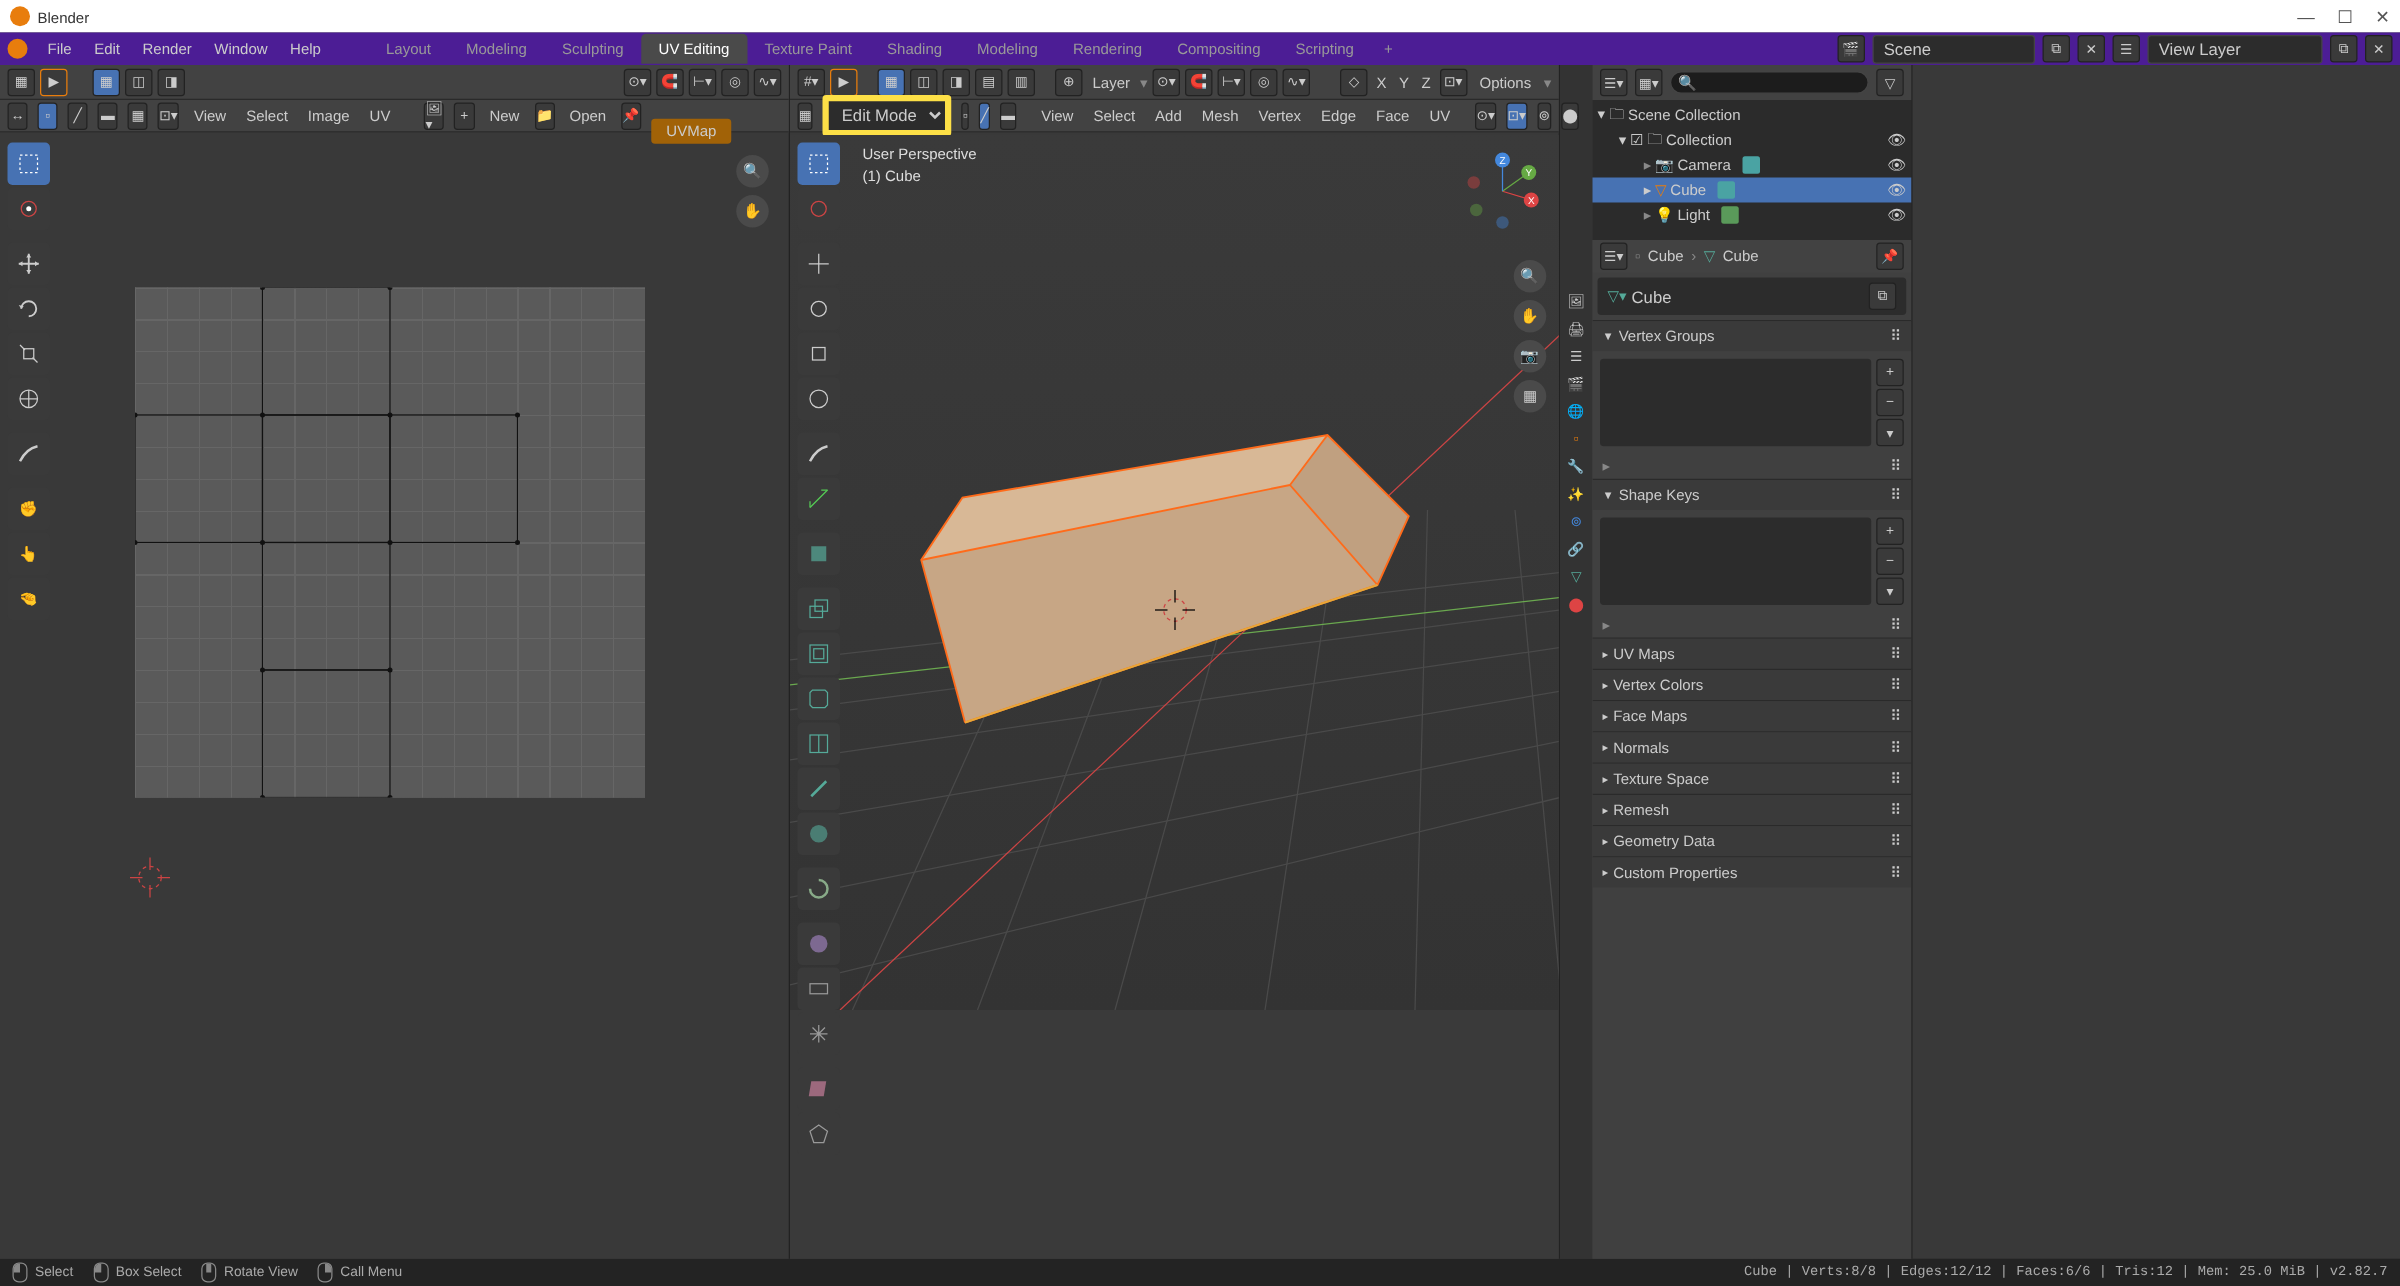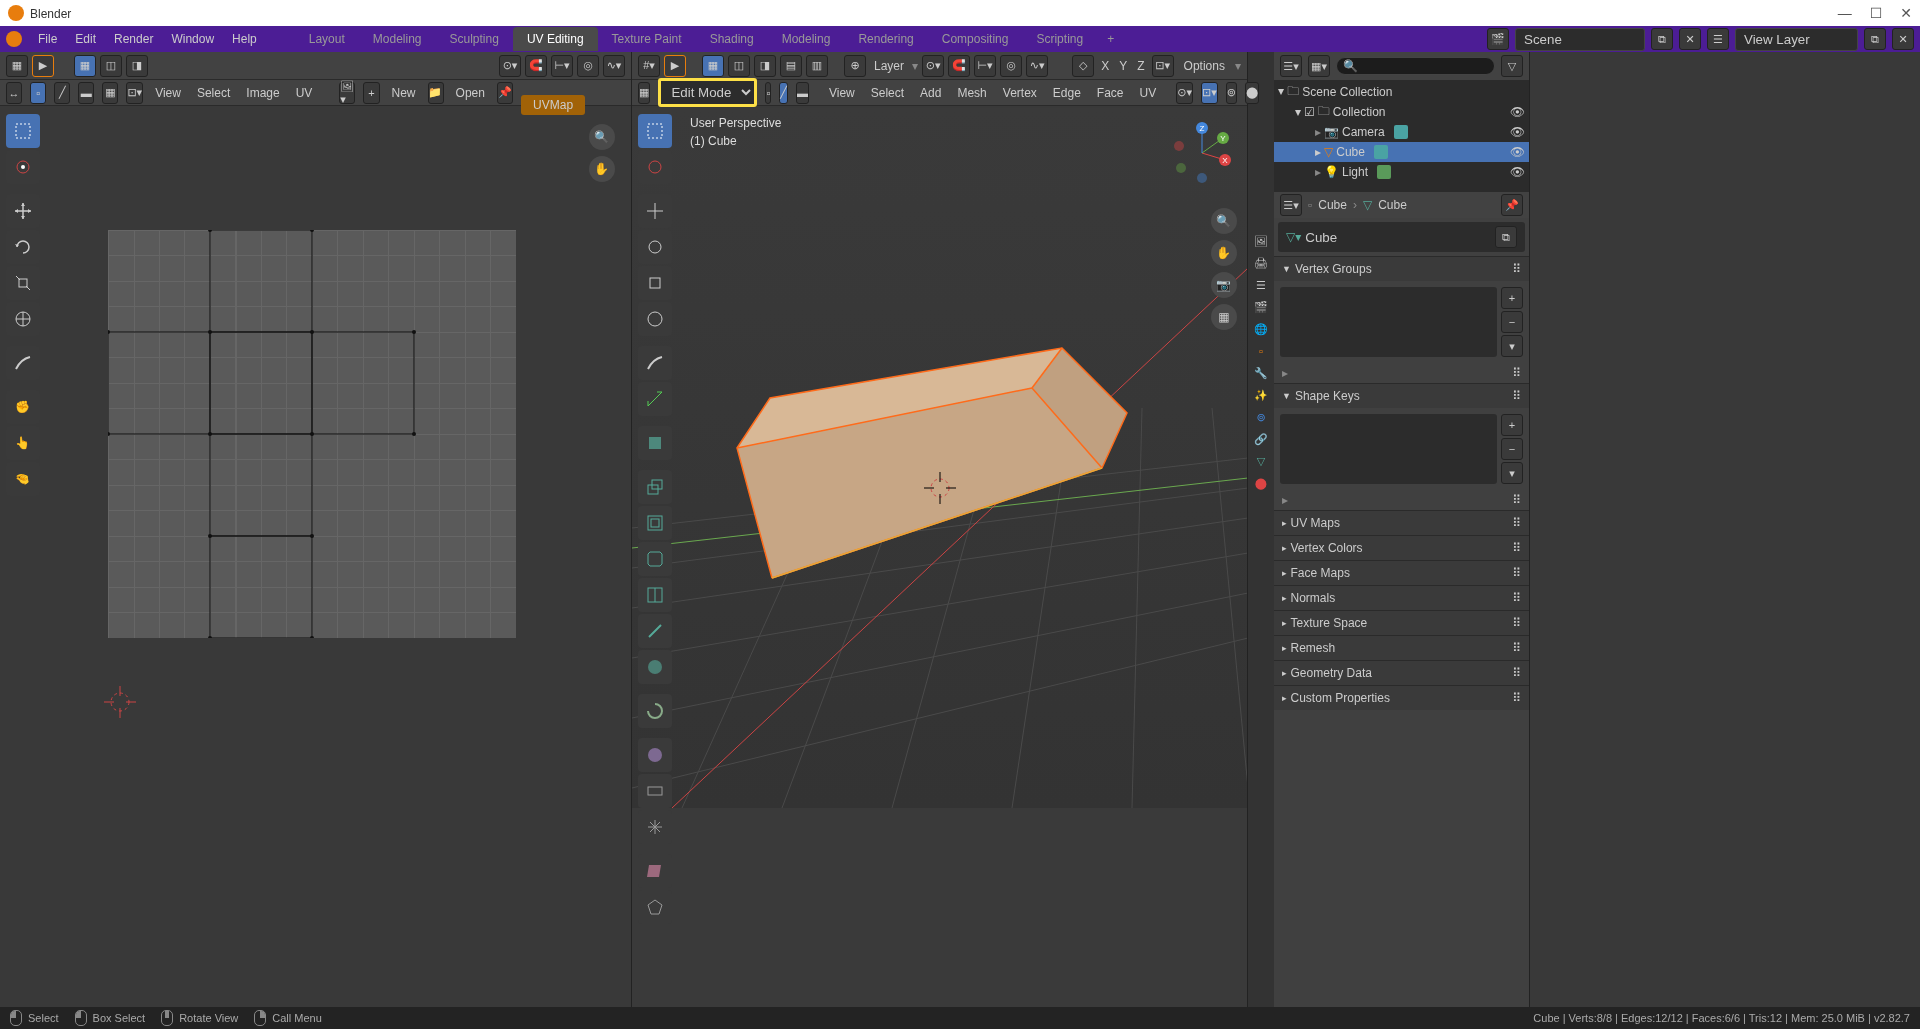--- a/index.html
+++ b/index.html
@@ -65,29 +65,29 @@
 .panel-section { border-top: 1px solid #2a2a2a; }
 .panel-header { background: #3a3a3a; padding: 5px 8px; display: flex; align-items: center; gap: 4px; cursor: pointer; }
 .panel-header .arrow { font-size: 9px; }
 .panel-body { background: #404040; padding: 6px; min-height: 56px; display: flex; gap: 4px; }
 .panel-list { flex: 1; background: #2c2c2c; border-radius: 3px; min-height: 46px; }
 .panel-side-btns { display: flex; flex-direction: column; gap: 2px; }
 
 .statusbar { height: 22px; background: #232323; display: flex; align-items: center; padding: 0 10px; color: #aaa; font-size: 11px; }
 .statusbar .sb-left { display: flex; gap: 16px; }
 .statusbar .sb-item { display: flex; align-items: center; gap: 6px; }
-.statusbar .right { margin-left: auto; }
+.statusbar .right { margin-left: auto; font-family: Liberation Mono, monospace; }
 .mouse-icon { width: 12px; height: 16px; border: 1px solid #888; border-radius: 5px; position: relative; }
 .mouse-icon::before { content:''; position:absolute; top:0; left:0; width:5px; height:7px; background:#888; border-radius: 4px 0 0 0; }
 .mouse-icon.right-c::before { left:auto; right:0; border-radius: 0 4px 0 0; }
 .mouse-icon.mid-c::before { left:3px; width:4px; border-radius:0; }
 
 .small-icon { width: 18px; height: 18px; display: inline-flex; align-items: center; justify-content: center; font-size: 11px; }
 
-select.mode-select { background: #2c2c2c; color: #ccc; border: 3px solid #fde047; padding: 3px 6px; border-radius: 3px; }
+select.mode-select { background: #2c2c2c; color: #ccc; border: 5px solid #fde047; padding: 3px 6px; border-radius: 3px; }
 </style>
 </head>
 <body>
 
 <div class="titlebar">
   <div class="left">
     <span class="blender-logo"></span>
     <span>Blender</span>
   </div>
   <div class="right">
@@ -118,21 +118,21 @@
     <span class="tab">Compositing</span>
     <span class="tab">Scripting</span>
     <span class="tab-add">+</span>
   </div>
   <div class="right-section">
     <span class="icon-btn">🎬</span>
     <input class="scene-input" value="Scene" style="">
     <span class="icon-btn">⧉</span>
     <span class="icon-btn">✕</span>
     <span class="icon-btn">☰</span>
-    <input class="scene-input" style="width: 123px;" value="View Layer">
+    <input class="scene-input" style="width: 140px;" value="View Layer">
     <span class="icon-btn">⧉</span>
     <span class="icon-btn">✕</span>
   </div>
 </div>
 
 <div class="main-area">
 
   <div class="left-panel">
     <div class="toolbar-top">
       <span class="icon-btn">▦</span>

